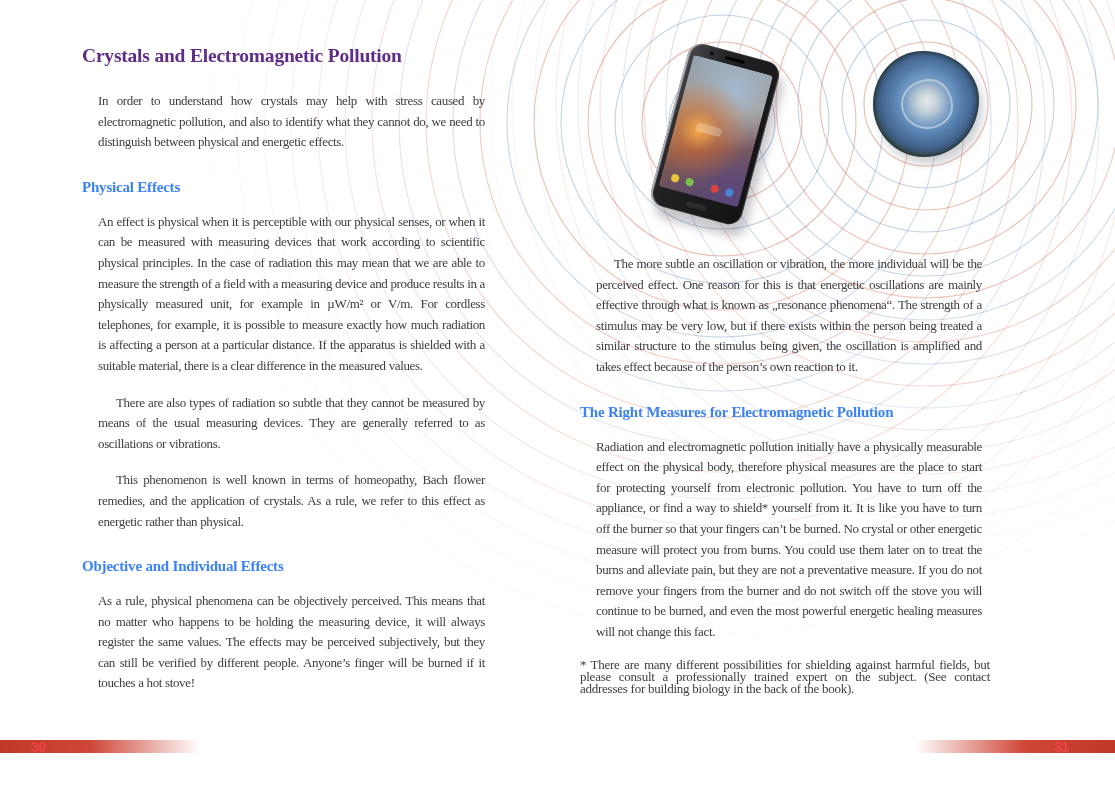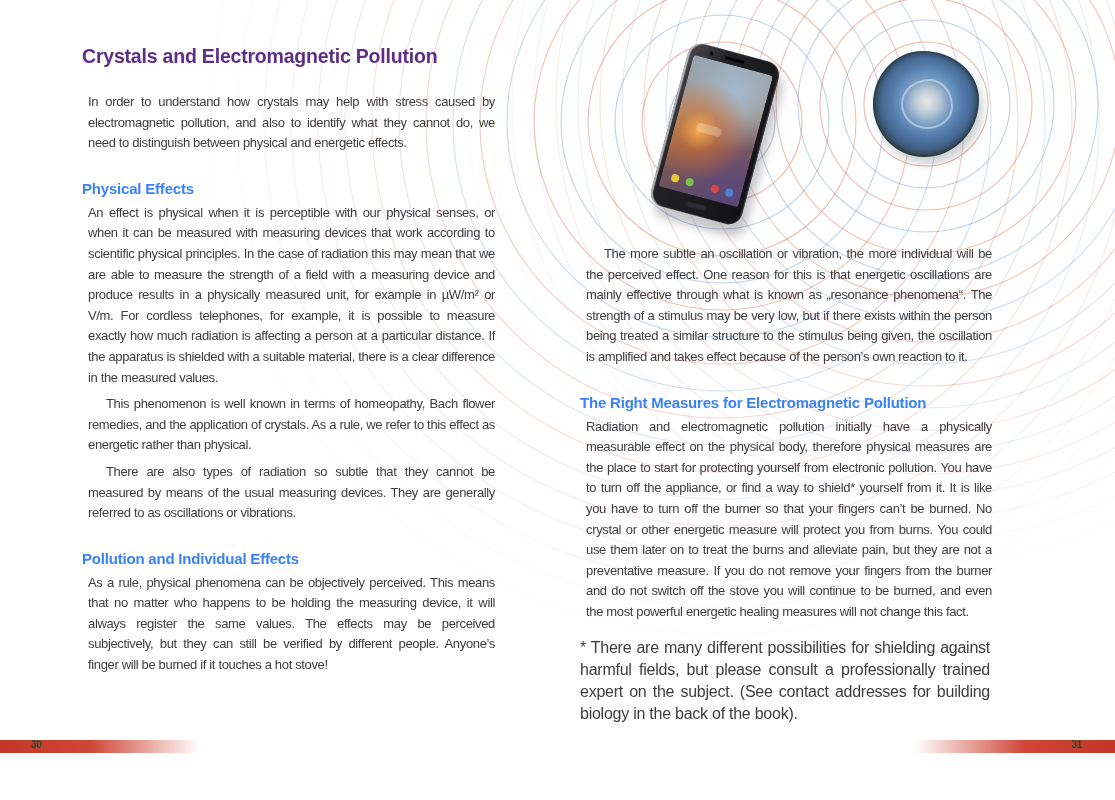--- a/index.html
+++ b/index.html
@@ -62,52 +62,52 @@
         #547ba9 46%,#476b96 56%,#3e5b7e 64%,#39503f 76%,#26301f 87%,#141a0e 100%);
     box-shadow:4px 7px 9px rgba(80,85,95,.28), inset 0 0 6px rgba(10,14,8,.8);
   }
   .agate::after{
     content:"";position:absolute;left:26%;top:26%;width:46%;height:44%;
     border-radius:55% 45% 50% 50%/50% 55% 45% 50%;
     border:2px solid rgba(225,233,238,.55);
     background:radial-gradient(circle at 50% 50%, rgba(235,240,242,.5) 0%, rgba(235,240,242,.12) 60%, transparent 75%);
   }
   
-  .col{position:absolute;color:#3d3d3f;}
+  .col{position:absolute;color:#3d3d3f;font-family:Liberation Serif, serif;}
   .col-left{left:82px;top:45px;width:419px;}
   .col-right{left:580px;top:238px;width:418px;}
   .page-title{
     color:#5f2d87;font-size:19.5px;font-weight:bold;letter-spacing:-.2px;
     margin:0 0 24px 0;
   }
   .subhead{
     color:#3b82f6;font-size:15px;font-weight:bold;letter-spacing:-.2px;
     margin:26px 0 6px 0;
   }
   .col-right .subhead{}
   p.body{
-    margin:6px;font-size:13px;line-height:20.6px;letter-spacing:-.35px;
+    margin:16px;font-size:13px;line-height:20.6px;letter-spacing:-.35px;
     text-align:justify;
   }
   p.body + p.body{text-indent:18px;}
   p.indent-first{text-indent:18px;}
   .footnote{
-    margin:14px 8px 0 0;font-size:16px;line-height:22px;letter-spacing:-.25px;
+    margin:14px 8px 0 0;font-size:13px;line-height:12px;letter-spacing:-.25px;
     text-align:justify;color:#3d3d3f;
   }
   
   .bar{position:absolute;top:740px;height:13px;width:200px;}
   .bar-left{left:0;background:linear-gradient(to right,#c23828 0%,#cf4636 45%,rgba(212,90,70,0) 100%);}
   .bar-right{right:0;background:linear-gradient(to left,#c23828 0%,#cf4636 45%,rgba(212,90,70,0) 100%);}
   .pagenum{
-    position:absolute;top:739px;font-size:10px;font-weight:bold;color:#14532d;
+    position:absolute;top:739px;font-size:14px;font-weight:bold;color:#ef4444;
     letter-spacing:-.3px;
   }
   .pagenum-left{left:31px;}
-  .pagenum-right{right:33px;text-align:right;}
+  .pagenum-right{right:46px;text-align:right;}
 </style>
 </head>
 <body>
 
 <svg id="ripples" width="1115" height="800" viewBox="0 0 1115 800">
   <defs>
     <radialGradient id="fadeA" cx="722" cy="122" r="540" gradientUnits="userSpaceOnUse">
       <stop offset="0%" stop-color="#fff" stop-opacity="1"></stop>
       <stop offset="35%" stop-color="#fff" stop-opacity=".8"></stop>
       <stop offset="70%" stop-color="#fff" stop-opacity=".35"></stop>
@@ -188,24 +188,24 @@
 </div>
 <div class="agate"></div>
 
 <div class="col col-left">
   <h1 class="page-title">Crystals and Electromagnetic Pollution</h1>
   <p class="body">In order to understand how crystals may help with stress caused by electromagnetic pollution, and also to identify what they cannot do, we need to distinguish between physical and energetic effects.</p>
 
   <h2 class="subhead">Physical Effects</h2>
   <p class="body">An effect is physical when it is perceptible with our physical senses, or when it can be measured with measuring devices that work according to scientific physical principles. In the case of radiation this may mean that we are able to measure the strength of a field with a measuring device and produce results in a physically measured unit, for example in µW/m² or V/m. For cordless telephones, for example, it is possible to measure exactly how much radiation is affecting a person at a particular distance. If the apparatus is shielded with a suitable material, there is a clear difference in the measured values.</p>
 
+  <p class="body">There are also types of radiation so subtle that they cannot be measured by means of the usual measuring devices. They are generally referred to as oscillations or vibrations.</p>
   <p class="body">This phenomenon is well known in terms of homeopathy, Bach flower remedies, and the application of crystals. As a rule, we refer to this effect as energetic rather than physical.</p>
-  <p class="body">There are also types of radiation so subtle that they cannot be measured by means of the usual measuring devices. They are generally referred to as oscillations or vibrations.</p>
-
-  <h2 class="subhead">Pollution and Individual Effects</h2>
+
+  <h2 class="subhead">Objective and Individual Effects</h2>
   <p class="body">As a rule, physical phenomena can be objectively perceived. This means that no matter who happens to be holding the measuring device, it will always register the same values. The effects may be perceived subjectively, but they can still be verified by different people. Anyone’s finger will be burned if it touches a hot stove!</p>
 </div>
 
 <div class="col col-right">
   <p class="body indent-first">The more subtle an oscillation or vibration, the more individual will be the perceived effect. One reason for this is that energetic oscillations are mainly effective through what is known as „resonance phenomena“. The strength of a stimulus may be very low, but if there exists within the person being treated a similar structure to the stimulus being given, the oscillation is amplified and takes effect because of the person’s own reaction to it.</p>
 
   <h2 class="subhead">The Right Measures for Electromagnetic Pollution</h2>
   <p class="body">Radiation and electromagnetic pollution initially have a physically measurable effect on the physical body, therefore physical measures are the place to start for protecting yourself from electronic pollution. You have to turn off the appliance, or find a way to shield* yourself from it. It is like you have to turn off the burner so that your fingers can’t be burned. No crystal or other energetic measure will protect you from burns. You could use them later on to treat the burns and alleviate pain, but they are not a preventative measure. If you do not remove your fingers from the burner and do not switch off the stove you will continue to be burned, and even the most powerful energetic healing measures will not change this fact.</p>
 
   <p class="footnote">* There are many different possibilities for shielding against harmful fields, but please consult a professionally trained expert on the subject. (See contact addresses for building biology in the back of the book).</p>

